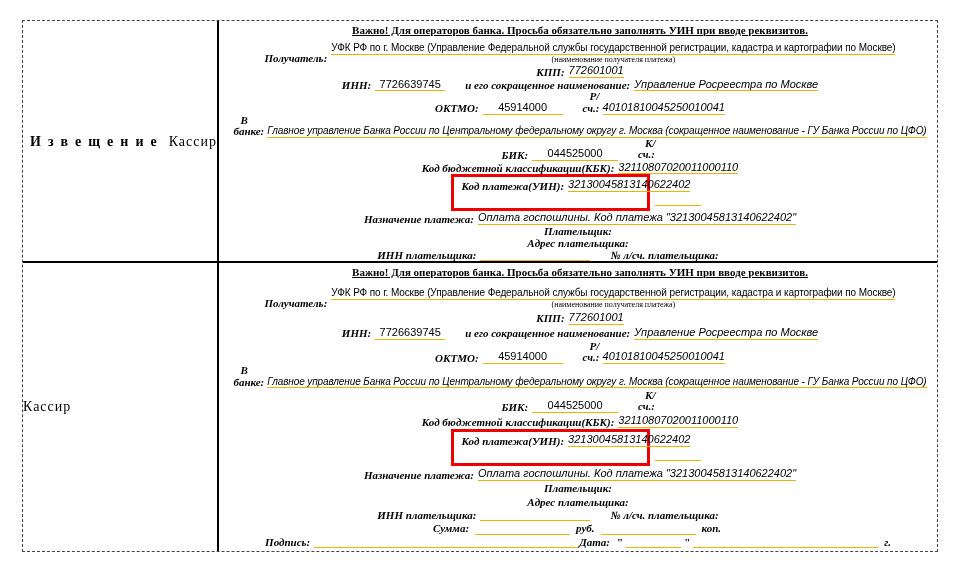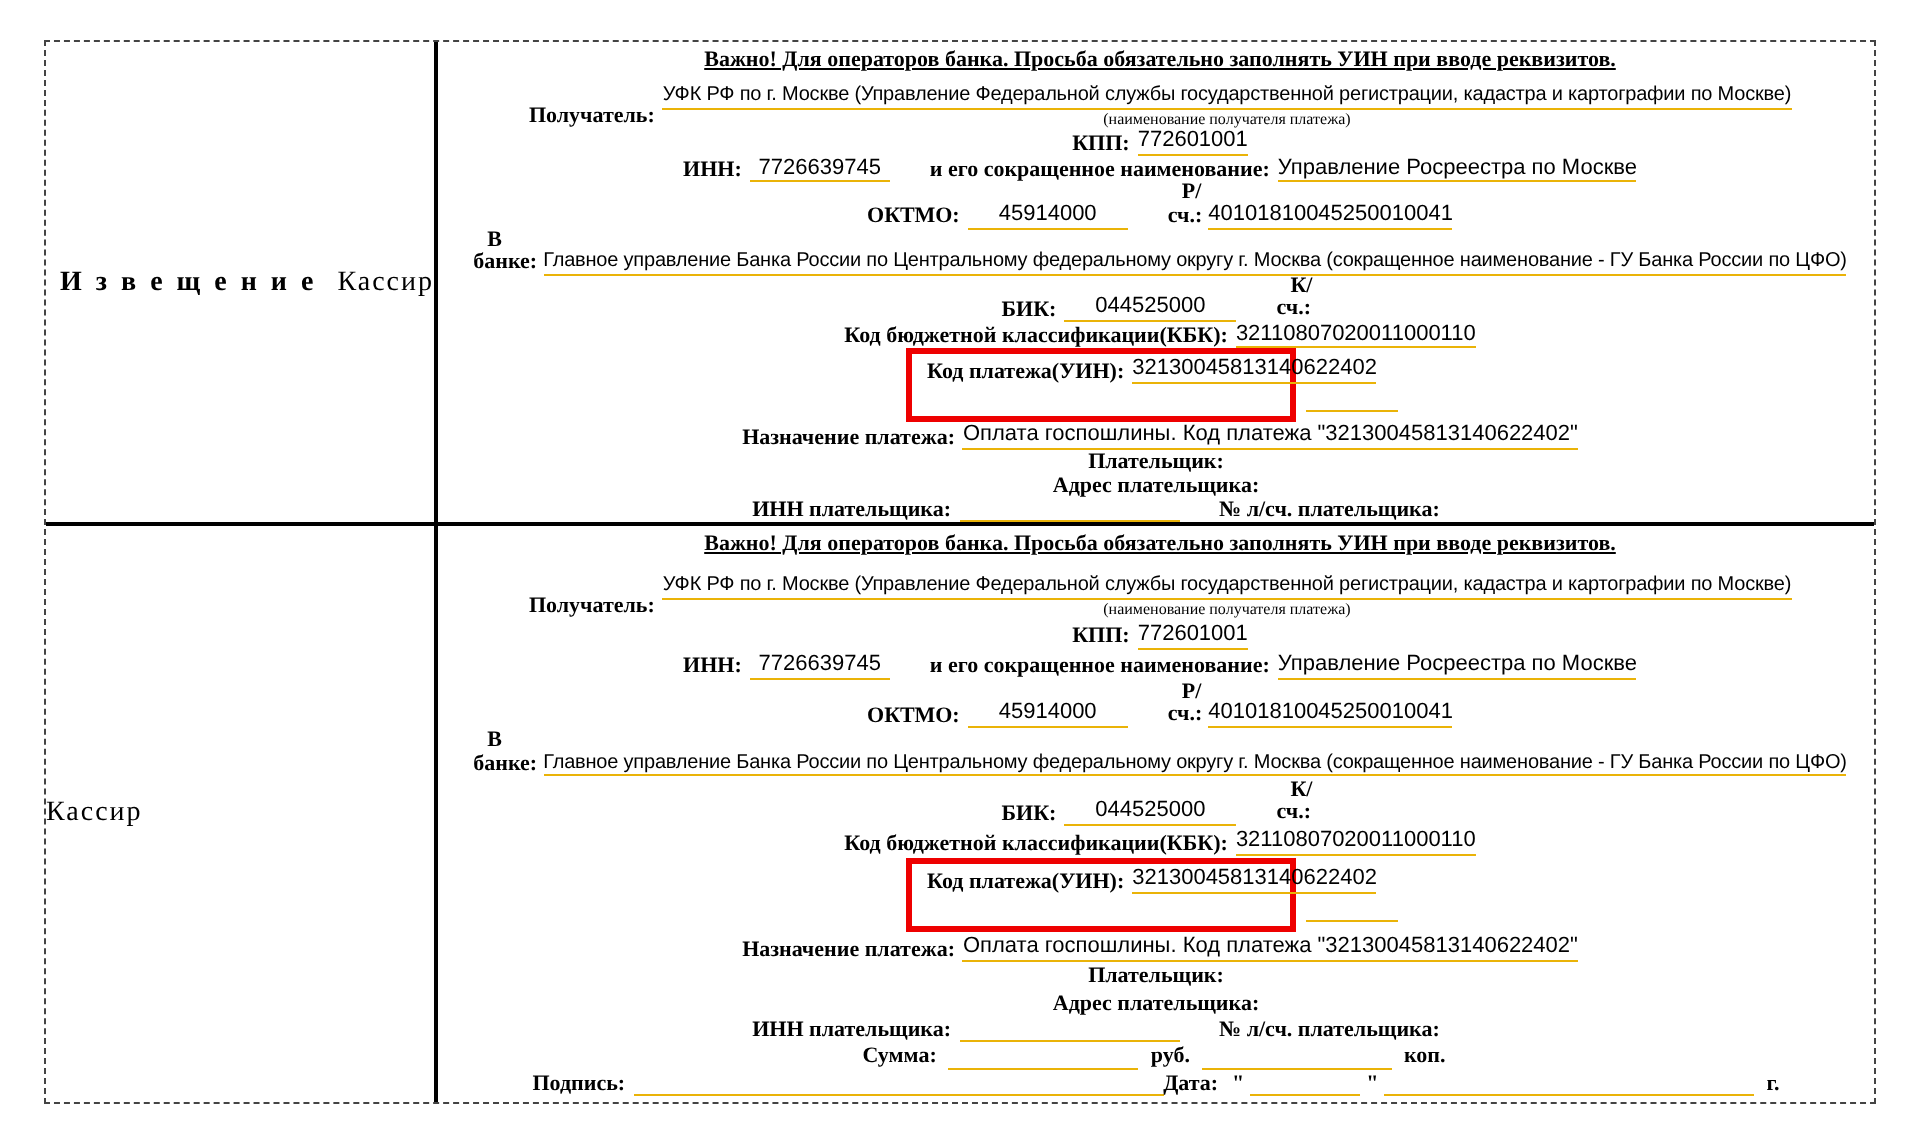--- a/index.html
+++ b/index.html
@@ -27,25 +27,25 @@
   .left-title { font-weight: bold; font-size: 14px; letter-spacing: 7px; padding-left: 7px; }
   .left-cashier { font-weight: normal; font-size: 14px; letter-spacing: 1px; }
 
   .form-area {
     flex: 1; min-width: 0; padding: 3px 4px 3px 8px;
     display: flex; flex-direction: column; justify-content: space-between;
     overflow: hidden;
     align-items: center;
   }
   .row { display: flex; align-items: flex-end; }
-  .lbl { font-weight: bold; font-size: 11px; white-space: nowrap; padding-right: 4px; line-height: 1.1; }
+  .lbl { font-weight: bold; font-size: 11px; white-space: nowrap; padding-right: 4px; line-height: 1.1; font-style: italic; }
   .stacked { display: inline-flex; flex-direction: column; line-height: 1.05; padding-right: 3px; }
   .stacked span:first-child { padding-left: 7px; }
   .underline { border-bottom: 1px solid #eab308; min-height: 12px; }
-  .flex1 { flex: 1; }
+  .flex1 { flex: 1; font-style: italic; }
   .val {
     font-family: "Liberation Sans", sans-serif; font-size: 11px;
     text-align: center; white-space: nowrap; line-height: 1.15;
   }
   .val.small { font-size: 10px; letter-spacing: -0.1px; }
   .warning { font-weight: bold; font-size: 11px; text-decoration: underline; line-height: 1.1; }
   .payee-col { flex: 1; display: flex; flex-direction: column; min-width: 0; }
   .caption { font-size: 8px; text-align: center; line-height: 1.2; }
 
   .uin-row { position: relative; }

